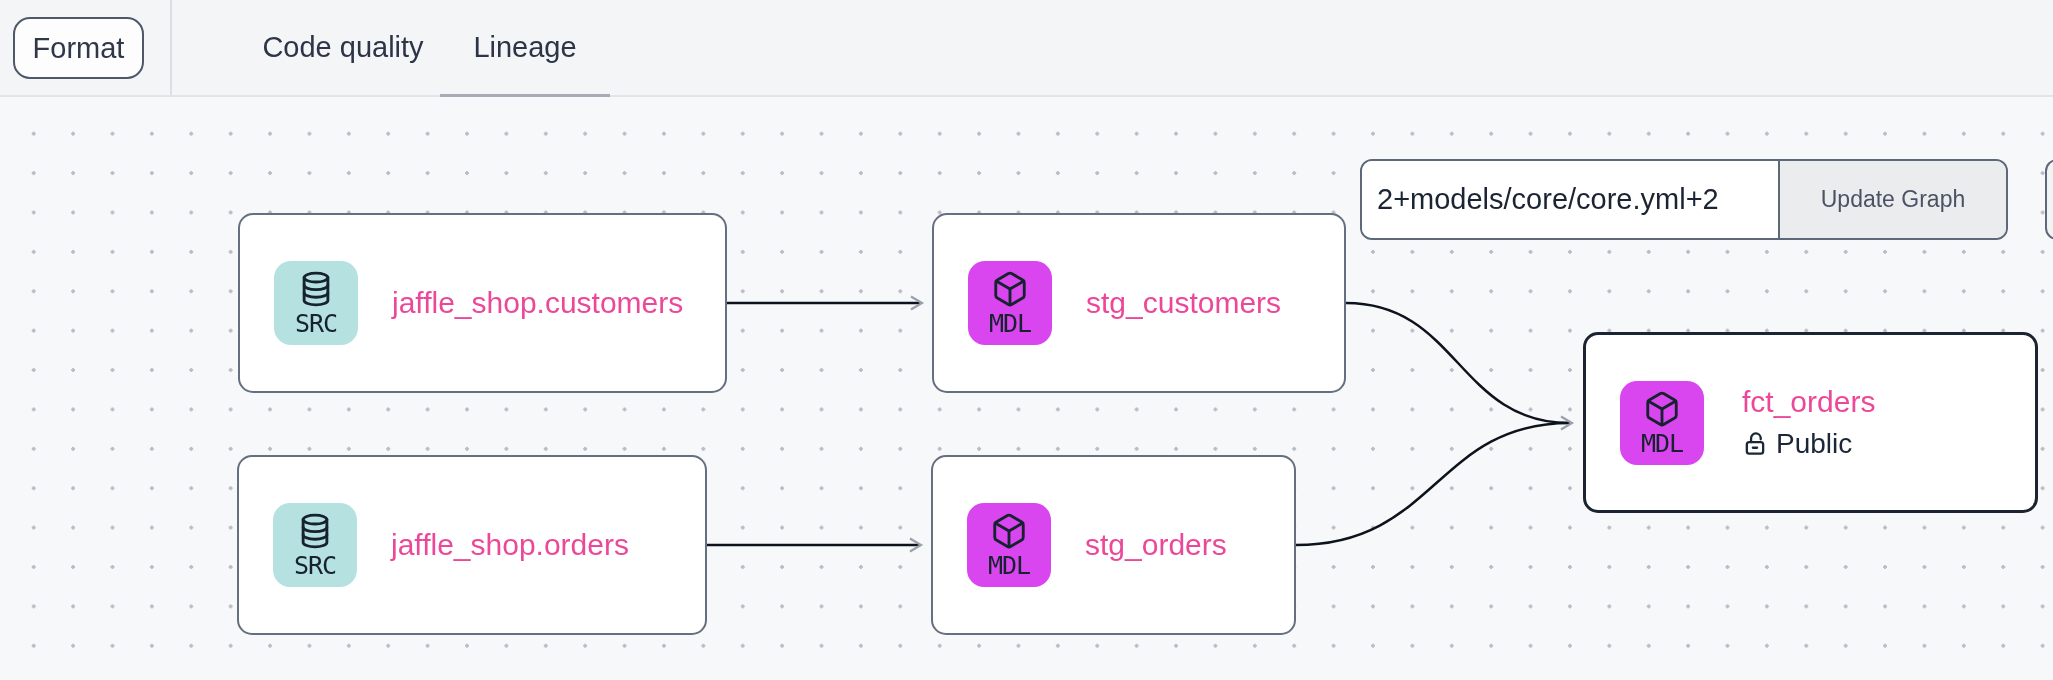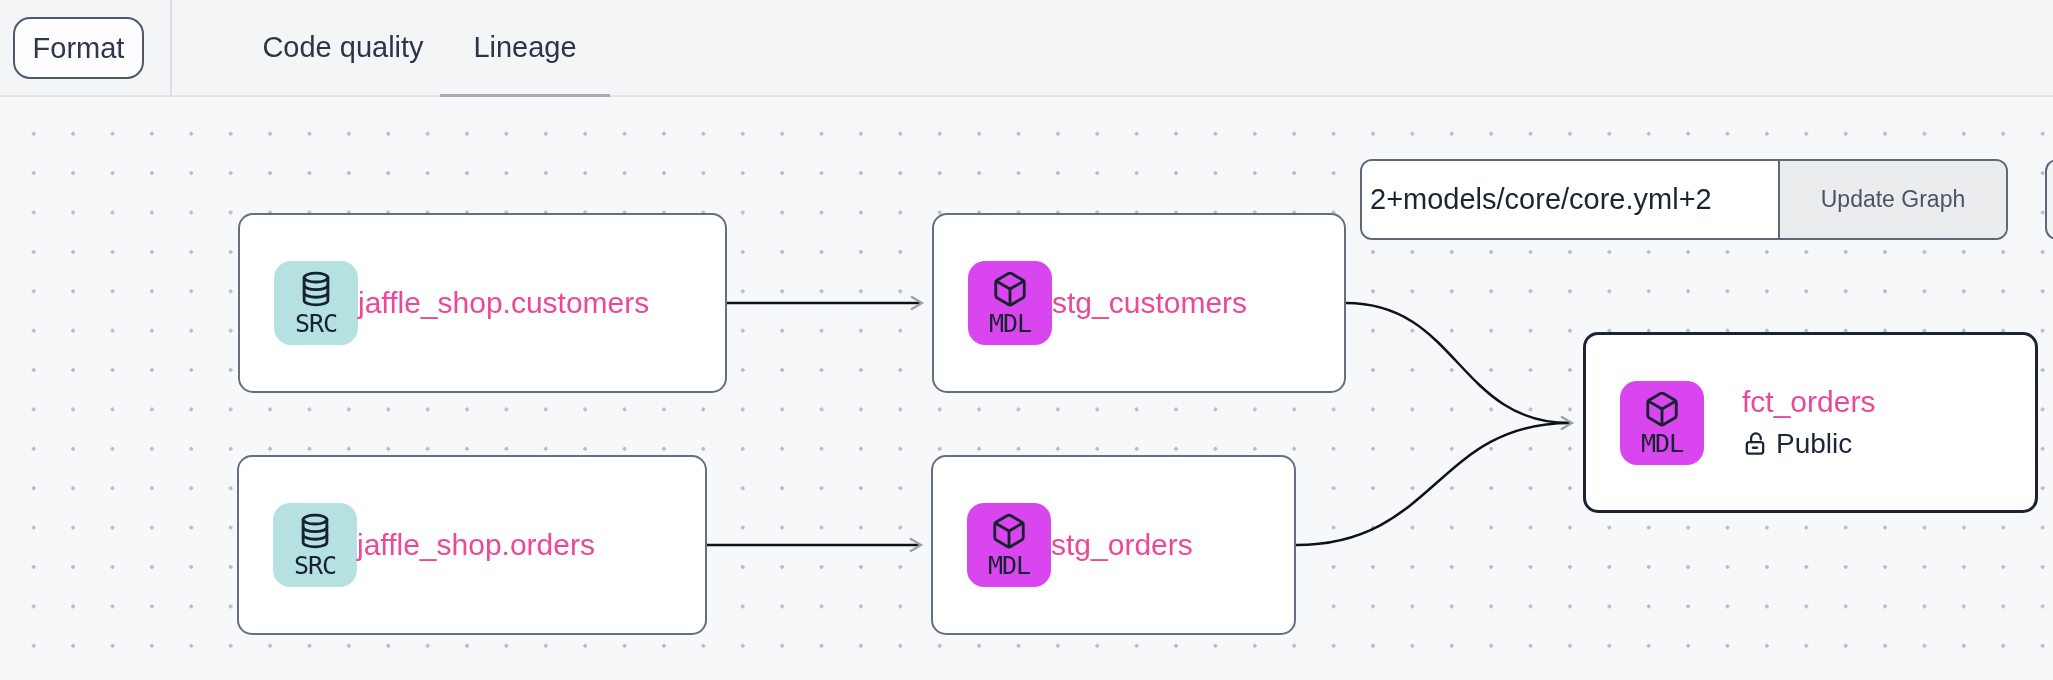--- a/index.html
+++ b/index.html
@@ -43,21 +43,21 @@
     background-size:39.4px 39.4px;
     background-position:14px 17px;
     overflow:hidden;
   }
   .edges-svg { position:absolute; left:0; top:0; }
 
   
   .node {
     position:absolute; background:#ffffff;
     border:2px solid #646f7f; border-radius:15px;
-    display:flex; align-items:center; 
+    display:flex; align-items:center; gap:34px;
     padding-left:34px; box-sizing:border-box; cursor:pointer;
   }
   .node.selected { border:3.5px solid #1b2433; }
   .badge {
     width:84px; height:84px; border-radius:17px; flex:0 0 auto;
     display:flex; flex-direction:column; align-items:center; justify-content:center;
   }
   .badge-src { background:#b6e1e1; }
   .badge-mdl { background:#d946ef; }
   .badge svg { width:38px; height:38px; display:block; }
@@ -70,21 +70,21 @@
   .access-row { display:flex; align-items:center; gap:5px; font-size:28px; color:#1b2636; }
   .access-row svg { width:29px; height:29px; display:block; }
 
   
   .selector-group {
     position:absolute; left:1360px; top:62px; width:648px; height:81px;
     border:2.5px solid #5d6878; border-radius:12px; background:#ffffff;
     display:flex; box-sizing:border-box; overflow:hidden;
   }
   .selector-input {
-    flex:1; display:flex; align-items:center; padding-left:8px;
+    flex:1; display:flex; align-items:center; padding-left:15px;
     font-size:29px; color:#1b2433; background:#ffffff; white-space:nowrap;
   }
   .update-btn {
     width:228px; flex:0 0 auto; border-left:2.5px solid #5d6878;
     background:#ebecee; display:flex; align-items:center; justify-content:center;
     font-size:23px; color:#4a5365; cursor:pointer; box-sizing:border-box;
   }
   .partial-btn {
     position:absolute; left:2045px; top:62px; width:40px; height:81px;
     border:2.5px solid #5d6878; border-radius:12px; background:#f2f3f5;

